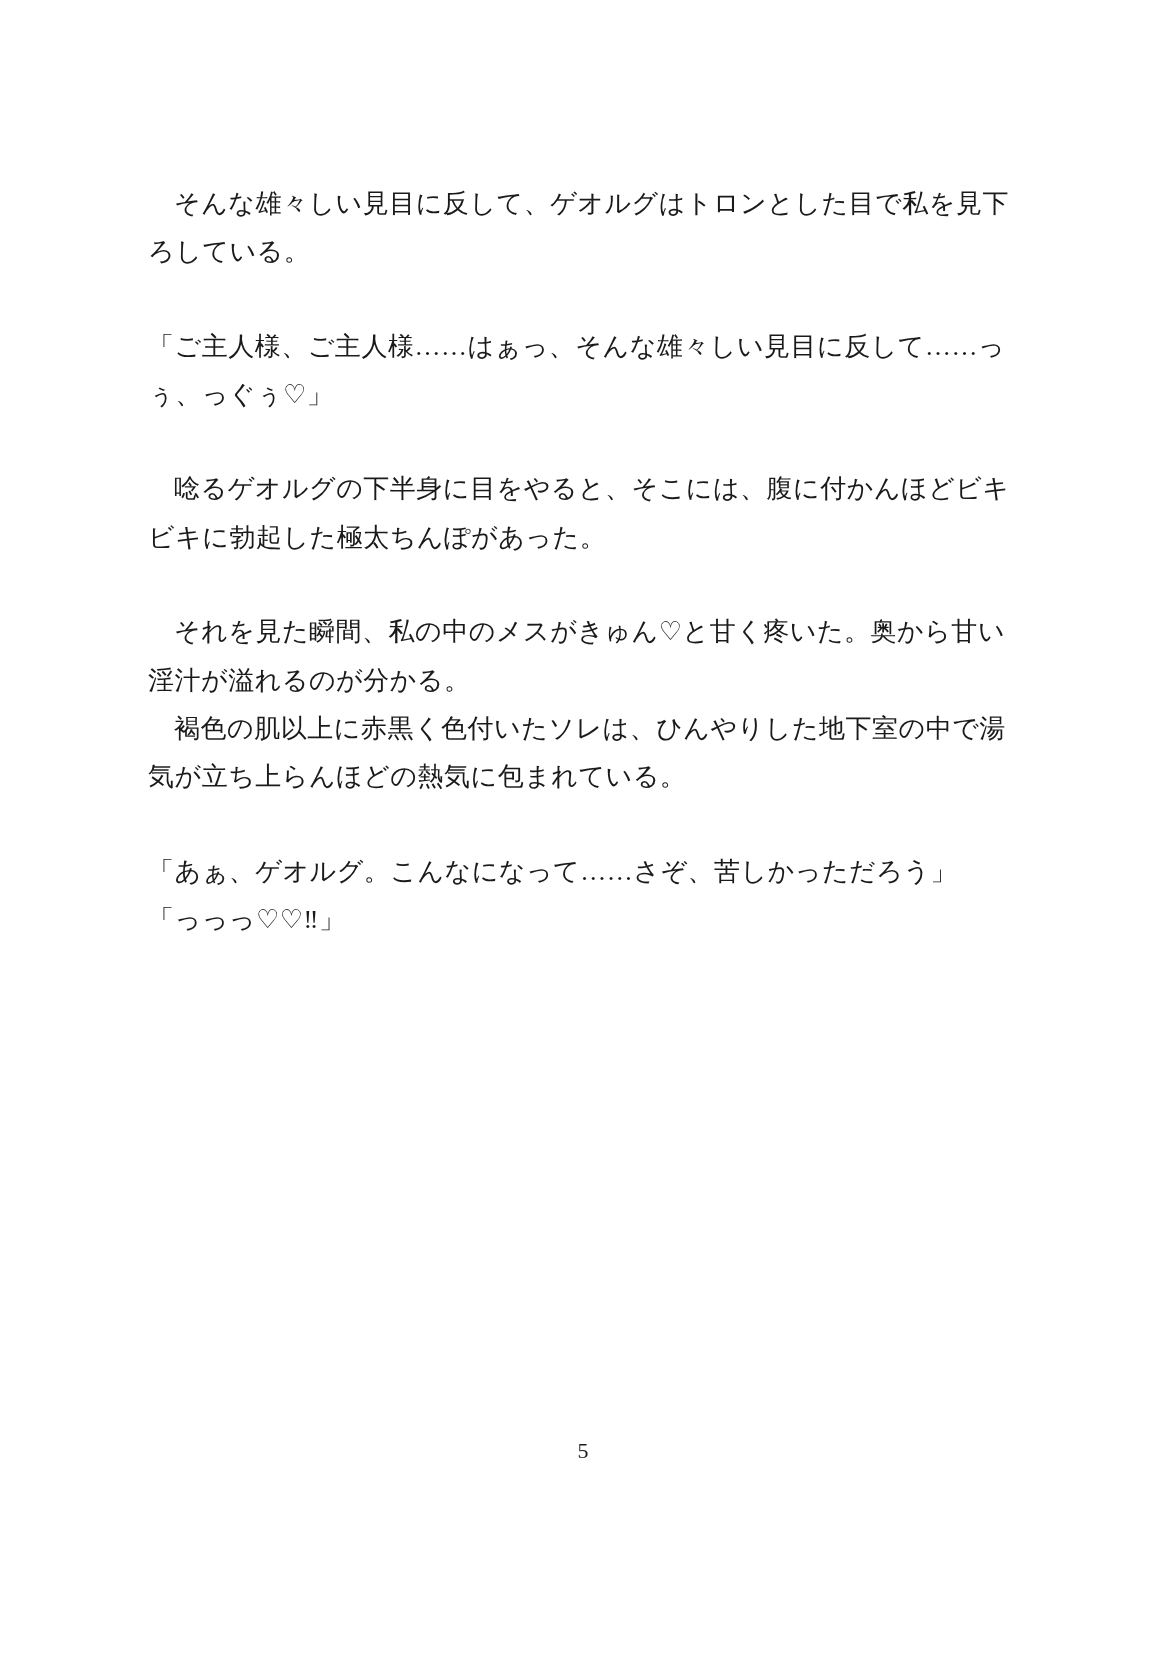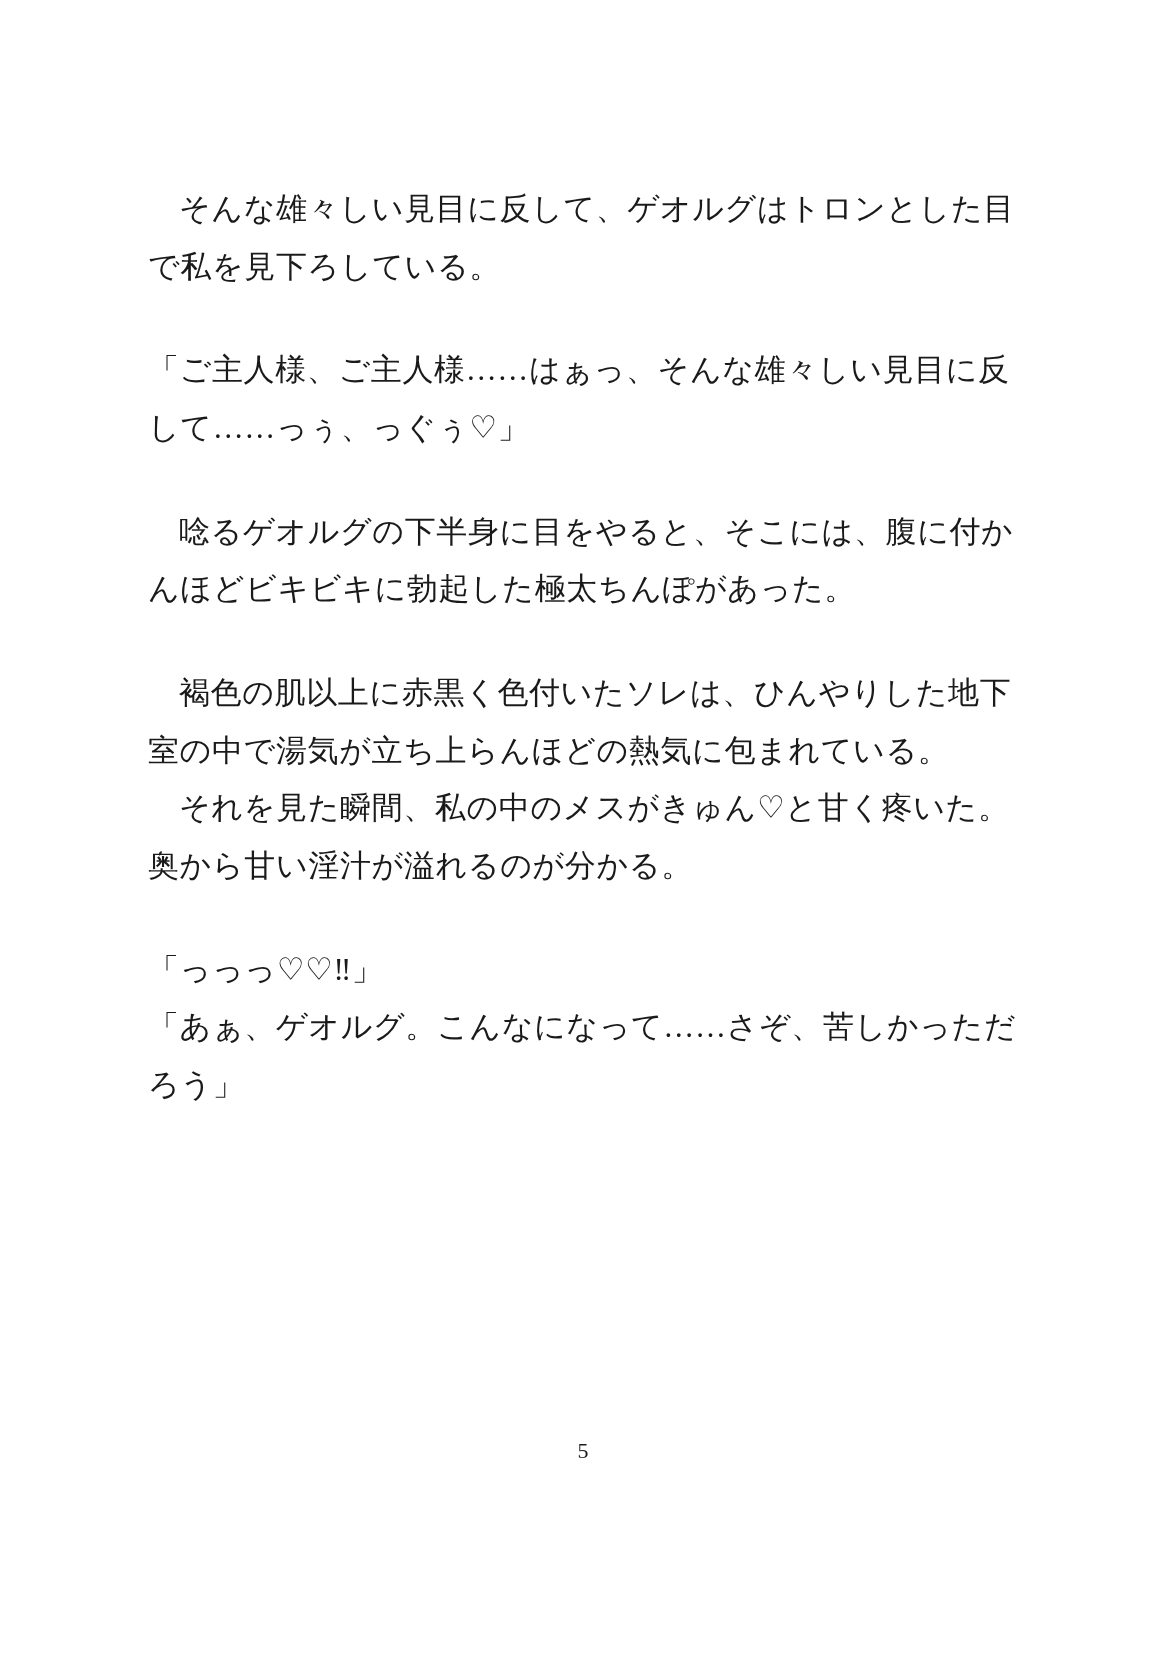--- a/index.html
+++ b/index.html
@@ -17,21 +17,21 @@
     font-family: "Liberation Serif", "DejaVu Serif", serif;
     color: #1a1a1a;
   }
   .text-column {
     position: absolute;
     left: 148px;
     top: 180px;
     width: 872px;
   }
   .para {
-    font-size: 31px;
+    font-size: 26px;
     line-height: 1.86;
     letter-spacing: 0.02em;
     margin: 0;
     text-align: left;
     white-space: pre-wrap;
     word-break: break-all;
   }
   .para.indent {
     text-indent: 1em;
   }
@@ -56,26 +56,26 @@
 
     <p class="para indent">そんな雄々しい見目に反して、ゲオルグはトロンとした目で私を見下ろしている。</p>
     <div class="gap-lg"></div>
 
     <p class="para">「ご主人様、ご主人様……はぁっ、そんな雄々しい見目に反して……っぅ、っぐぅ♡」</p>
     <div class="gap-lg"></div>
 
     <p class="para indent">唸るゲオルグの下半身に目をやると、そこには、腹に付かんほどビキビキに勃起した極太ちんぽがあった。</p>
     <div class="gap-lg"></div>
 
+    <p class="para indent">それを見た瞬間、私の中のメスがきゅん♡と甘く疼いた。奥から甘い淫汁が溢れるのが分かる。</p>
     <p class="para indent">褐色の肌以上に赤黒く色付いたソレは、ひんやりした地下室の中で湯気が立ち上らんほどの熱気に包まれている。</p>
-    <p class="para indent">それを見た瞬間、私の中のメスがきゅん♡と甘く疼いた。奥から甘い淫汁が溢れるのが分かる。</p>
     <div class="gap-lg"></div>
 
+    <p class="para">「あぁ、ゲオルグ。こんなになって……さぞ、苦しかっただろう」</p>
     <p class="para">「っっっ♡♡‼」</p>
-    <p class="para">「あぁ、ゲオルグ。こんなになって……さぞ、苦しかっただろう」</p>
     <div class="gap-lg"></div>
 
     <div class="gap-lg"></div>
 
 
   </div>
 
   <div class="page-number">5</div>
 
 </div>

